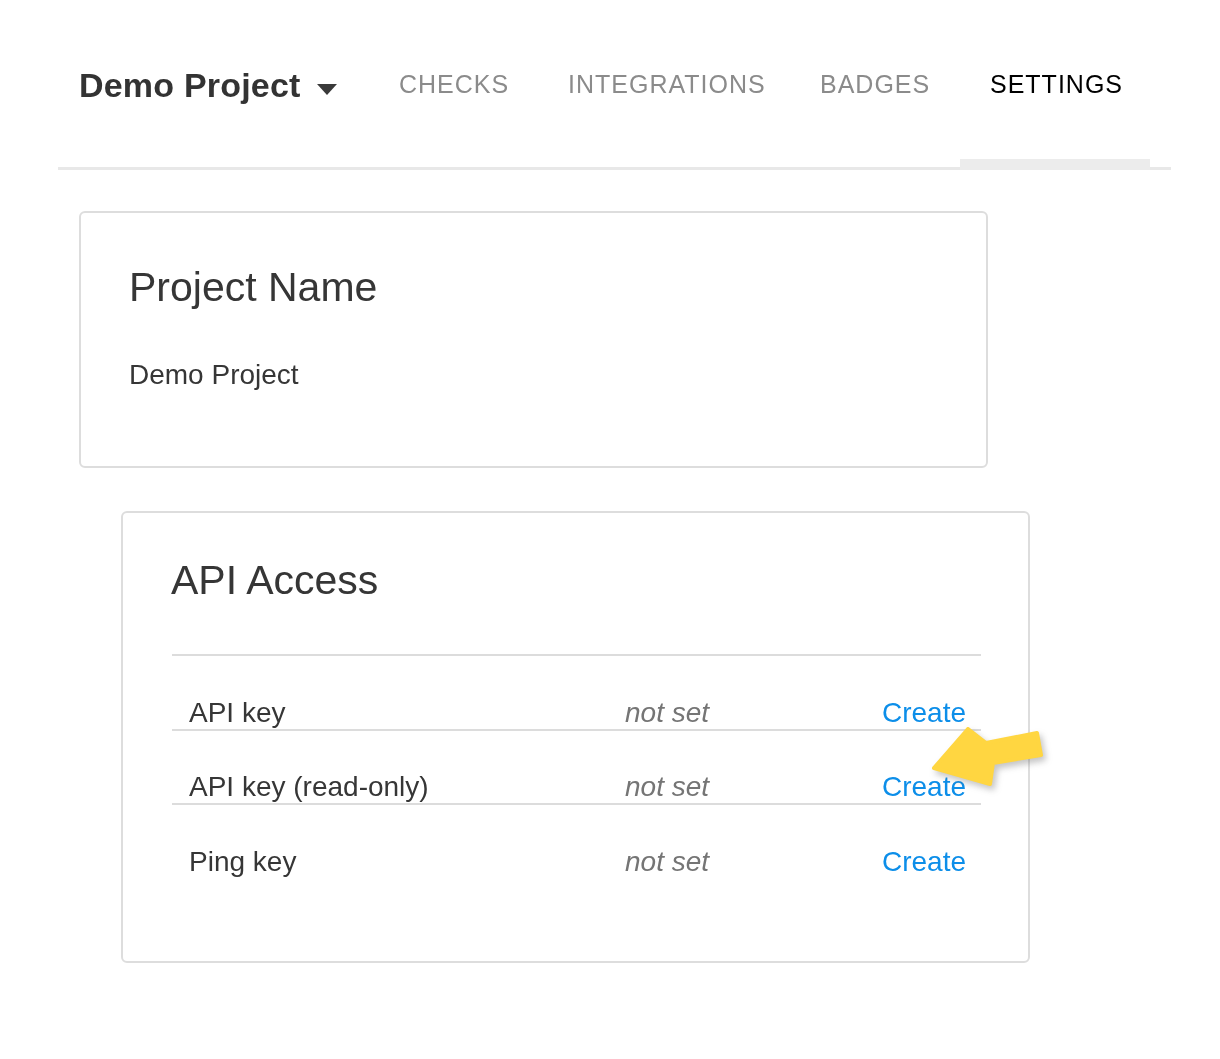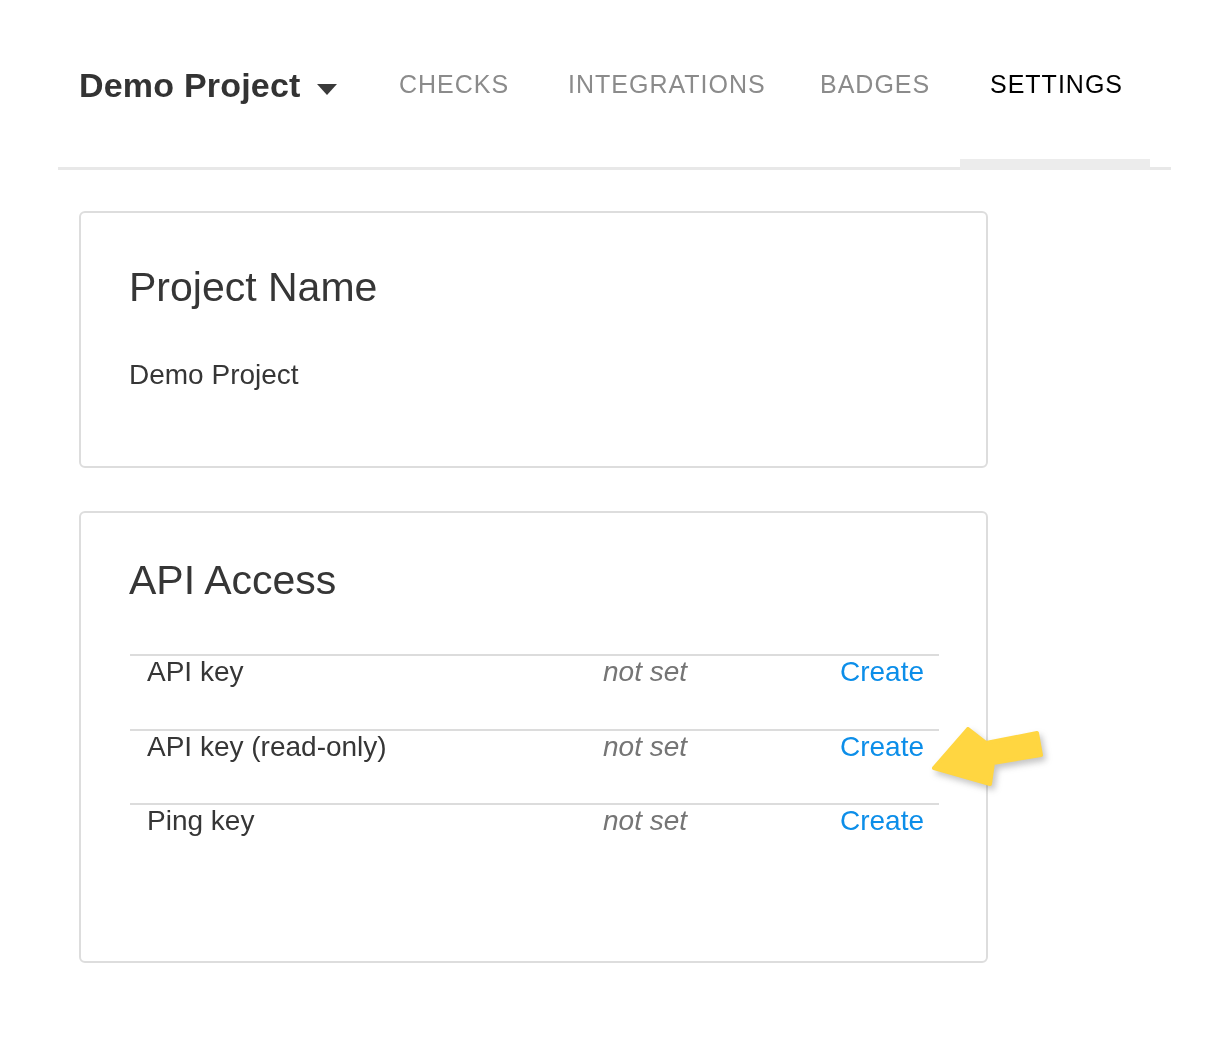--- a/index.html
+++ b/index.html
@@ -69,21 +69,21 @@
   
   .card {
     position: absolute;
     left: 79px;
     width: 909px;
     background: #ffffff;
     border: 2px solid #dddddd;
     border-radius: 6px;
   }
   .card-project { top: 211px; height: 257px; }
-  .card-api     { top: 511px; height: 452px; }
+  .card-api     { top: 511px; height: 452px; margin-left: 42px; }
   .card h1 {
     position: absolute;
     left: 48px;
     font-size: 41px;
     font-weight: normal;
     color: #363636;
     line-height: 46px;
   }
   .card-project h1 { top: 42px; margin-top: 9px; }
   .card-api h1     { top: 44px; }
@@ -110,26 +110,25 @@
   }
 
   
   .api-table {
     position: absolute;
     left: 49px; top: 141px;
     width: 809px;
   }
   .api-row {
     display: flex;
-    align-items: flex-start;
+    align-items: flex-end;
     height: 74.5px;
     border-top: 2px solid #dcdcdc;
     padding-left: 17px;
     font-size: 28px;
-    gap: 20px;
   }
   .api-row .key-label {
     flex: 0 0 436px;
     color: #363636;
   }
   .api-row .key-status {
     font-style: italic;
     color: #757575;
   }
   .api-row .key-action {

